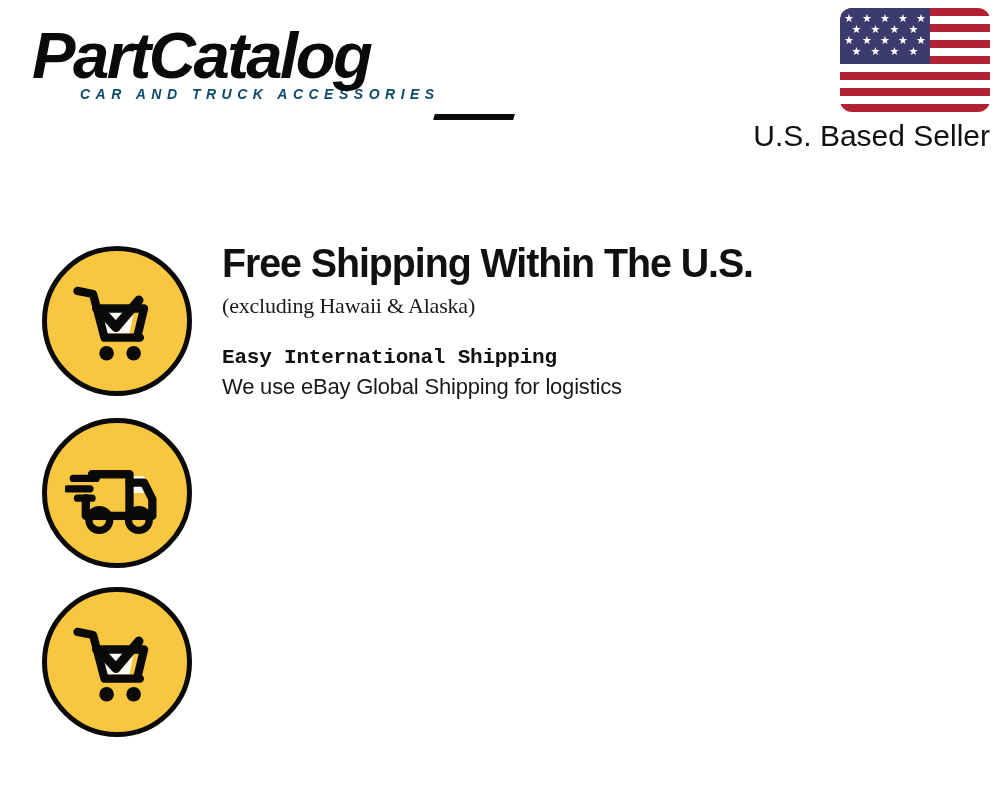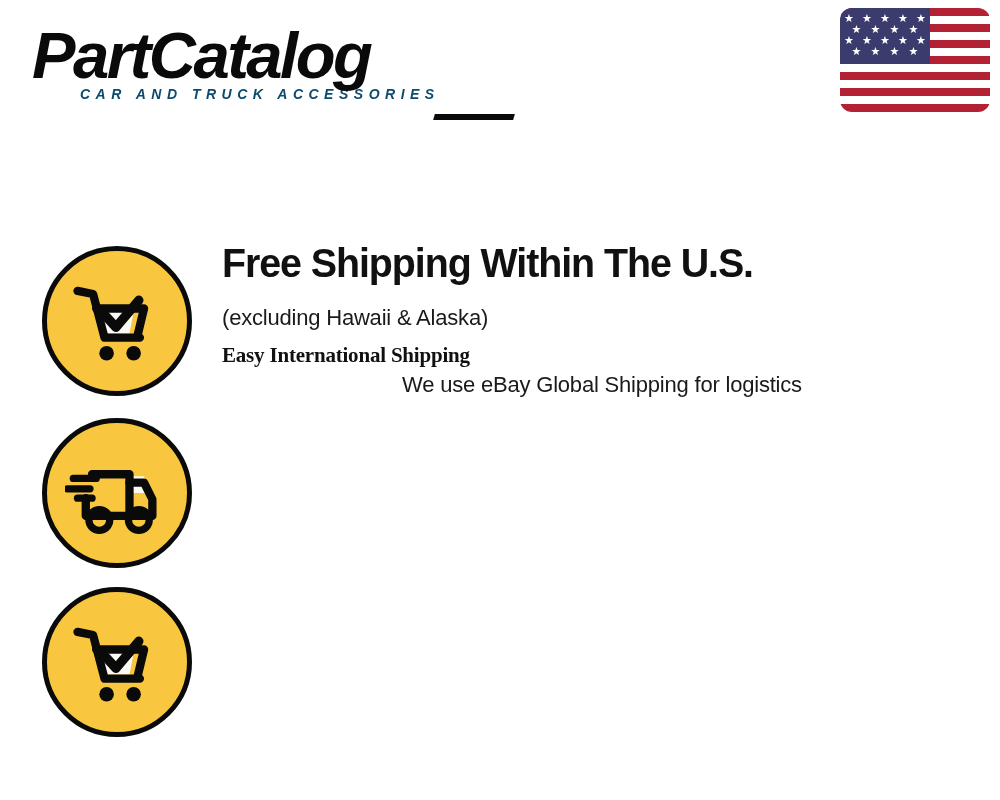--- a/index.html
+++ b/index.html
@@ -166,46 +166,45 @@
     font-weight: bold;
     font-size: 41px;
     line-height: 47px;
     letter-spacing: -1.1px;
     color: #111111;
     transform: scaleX(0.96);
     transform-origin: left center;
     white-space: nowrap;
   }
   .feature-sub {
-    font-family: Liberation Sans, sans-serif;
+    font-family: Liberation Serif, serif;
     font-size: 22px;
     line-height: 30px;
     color: #1a1a1a;
     letter-spacing: -0.2px;
-    margin-top: 16px;
+    margin-top: 4px;
     white-space: nowrap;
   }
   .feature-sub-strong {
-    font-family: Liberation Serif, serif;
+    font-family: Liberation Mono, monospace;
     font-weight: bold;
     font-size: 21px;
     line-height: 29px;
     letter-spacing: -0.2px;
     color: #111111;
-    margin-top: 8px;
+    margin-top: 22px;
     white-space: nowrap;
   }
   .feature-sub-plain {
     font-family: "Liberation Sans", sans-serif;
     font-size: 22px;
     line-height: 30px;
     letter-spacing: -0.2px;
     color: #1a1a1a;
     white-space: nowrap;
-    text-align: center;
   }
 
   
   #feature-row-1 .feature-text,
   #feature-row-2 .feature-text {
     top: 57px;
   }
   #feature-row-0 .feature-text { top: 0px; }
 </style>
 </head>
@@ -250,20 +249,21 @@
             <span>★</span>
           </div>
         <div class="star-row offset" style="top:38px;">
             <span>★</span>
             <span>★</span>
             <span>★</span>
             <span>★</span>
           </div>
       </div>
     </div>
+    <span id="seller-label">U.S. Based Seller</span>
   </div>
 
 </div>
 
 <div class="feature-row" id="feature-row-0">
   <div class="feature-icon">
     <svg viewBox="0 0 100 100">
       <polygon points="33,36 67,36 62,62 38,62" fill="#fbfaf5"></polygon>
       <path d="M12 21 L27 24 L38 66 L72 66" fill="none" stroke="#0a0a0a" stroke-width="8" stroke-linecap="round" stroke-linejoin="round"></path>
       <path d="M30 38 L76 38 L70 63" fill="none" stroke="#0a0a0a" stroke-width="8" stroke-linecap="round" stroke-linejoin="round"></path>

